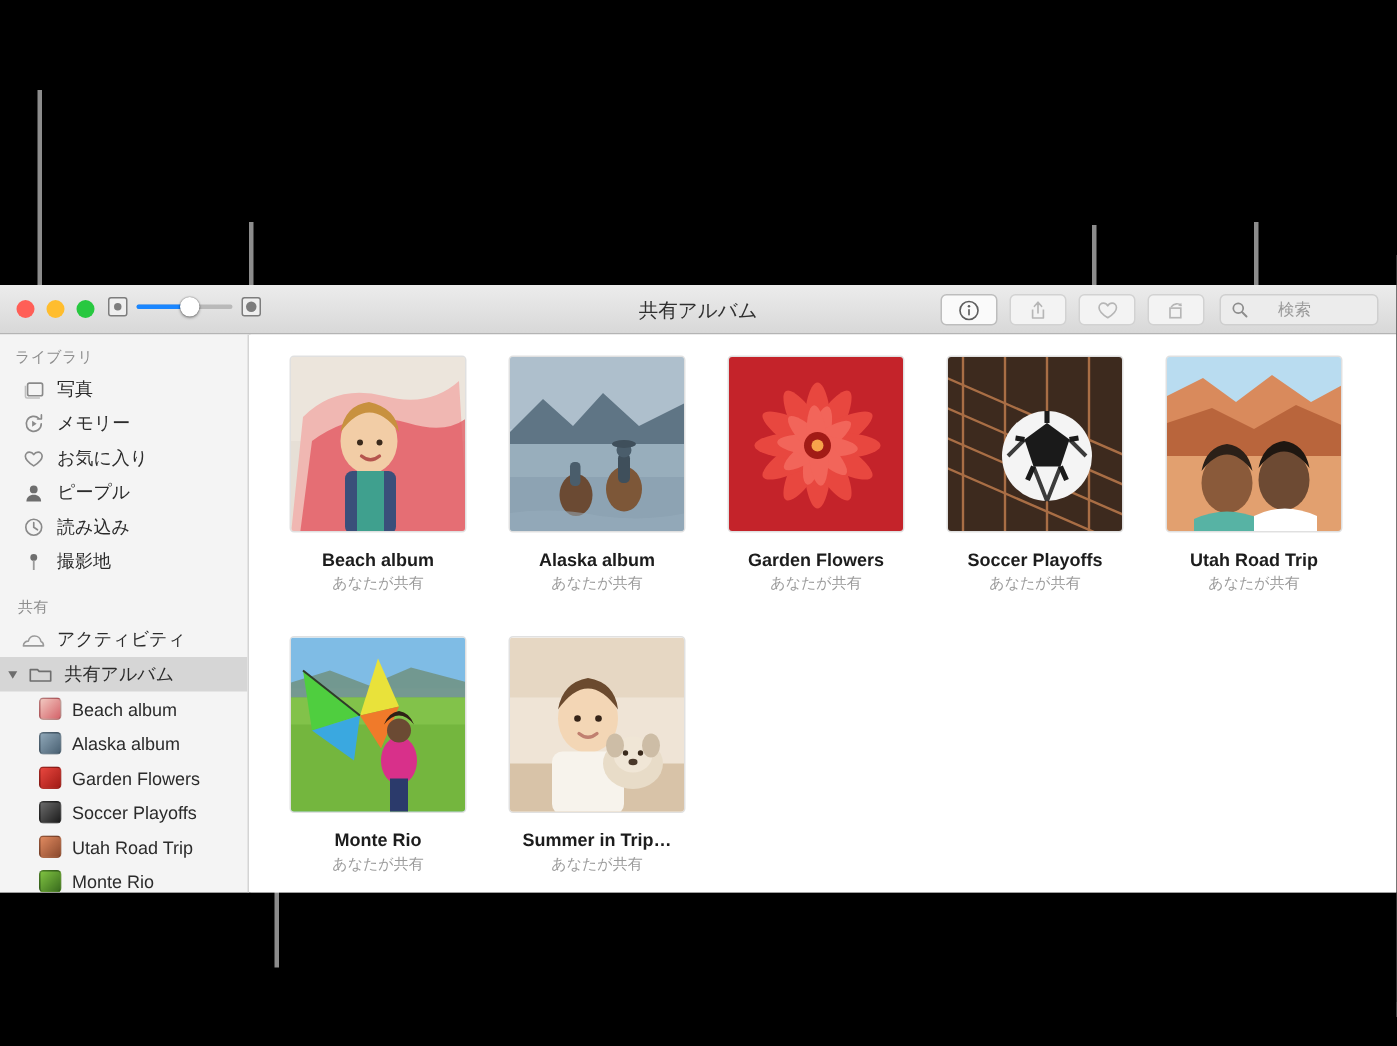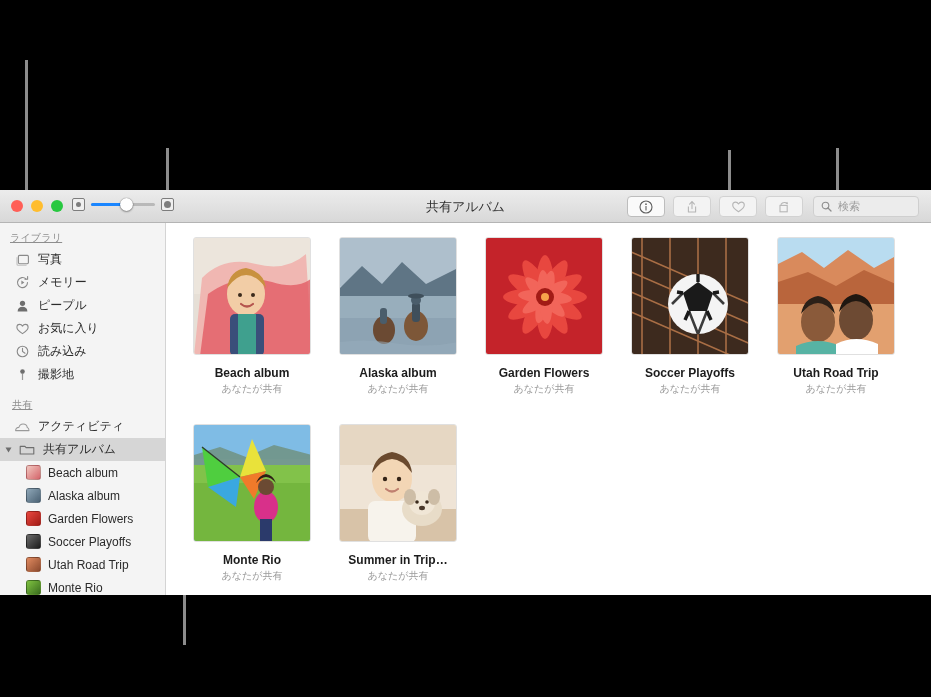--- a/index.html
+++ b/index.html
@@ -58,32 +58,32 @@
     width: 38px; height: 21px; border-radius: 4px;
     background: #f3f3f3; border: 1px solid #d2d2d2;
     display: flex; align-items: center; justify-content: center;
   }
   .tb-btn.active { background: #fafafa; border-color: #bdbdbd; }
   .tb-btn svg { display: block; }
 
   #searchbox {
     position: absolute; right: 12px; top: 6px; width: 106px; height: 21px;
     background: #ececec; border: 1px solid #cfcfcf; border-radius: 4px;
-    display: flex; align-items: center; padding-left: 7px; gap: 6px;
+    display: flex; align-items: center; padding-left: 7px; gap: 20px;
   }
   #searchbox .ph { font-size: 11px; color: #9a9a9a; }
 
   
   #sidebar {
     position: absolute; left: 0; top: 33px; width: 166px; height: 372px;
     background: #f4f4f4; border-right: 1px solid #d4d4d4;
     overflow: hidden;
   }
   .sb-header {
-    font-size: 10px; color: #8e8e8e; padding: 8px 0 3px 10px; letter-spacing: .2px; text-decoration: underline;
+    font-size: 10px; color: #8e8e8e; padding: 8px 0 3px 10px; letter-spacing: .2px;
   }
   .sb-item {
     height: 23px; display: flex; align-items: center; gap: 8px;
     padding-left: 14px; font-size: 12px; color: #2b2b2b;
   }
   .sb-item.selected { background: #d6d6d6; }
   .sb-ico { width: 16px; height: 16px; display: flex; align-items: center; justify-content: center; flex: 0 0 16px; }
   .sb-item.album { padding-left: 26px; gap: 7px; height: 23px; }
   .thumb-ico {
     width: 15px; height: 15px; border-radius: 3px; flex: 0 0 15px;
@@ -210,34 +210,34 @@
             <path d="M12.6 1.6 L12.6 4.3 L10 4.3" fill="none" stroke="#8a8a8a" stroke-width="1.1" stroke-linecap="round" stroke-linejoin="round"></path>
             <path d="M6.4 5.5 L9.4 7.5 L6.4 9.5 Z" fill="#8a8a8a"></path>
           </svg>
         </span>
         <span>メモリー</span>
       </div>
 
       <div class="sb-item">
         <span class="sb-ico">
           <svg width="15" height="14" viewBox="0 0 15 14">
+            <path d="M7.5 11.6 C7.5 11.6 1.9 8.2 1.9 5.2 C1.9 3.5 3.2 2.4 4.6 2.4 C5.7 2.4 6.9 3.1 7.5 4.1 C8.1 3.1 9.3 2.4 10.4 2.4 C11.8 2.4 13.1 3.5 13.1 5.2 C13.1 8.2 7.5 11.6 7.5 11.6 Z" fill="none" stroke="#8a8a8a" stroke-width="1.1" stroke-linejoin="round"></path>
+          </svg>
+        </span>
+        <span>お気に入り</span>
+      </div>
+
+      <div class="sb-item">
+        <span class="sb-ico">
+          <svg width="15" height="14" viewBox="0 0 15 14">
             <circle cx="7.5" cy="4.3" r="2.6" fill="#6e6e6e"></circle>
             <path d="M2.6 12.4 C2.6 9.3 4.8 7.8 7.5 7.8 C10.2 7.8 12.4 9.3 12.4 12.4 Z" fill="#6e6e6e"></path>
           </svg>
         </span>
         <span>ピープル</span>
-      </div>
-
-      <div class="sb-item">
-        <span class="sb-ico">
-          <svg width="15" height="14" viewBox="0 0 15 14">
-            <path d="M7.5 11.6 C7.5 11.6 1.9 8.2 1.9 5.2 C1.9 3.5 3.2 2.4 4.6 2.4 C5.7 2.4 6.9 3.1 7.5 4.1 C8.1 3.1 9.3 2.4 10.4 2.4 C11.8 2.4 13.1 3.5 13.1 5.2 C13.1 8.2 7.5 11.6 7.5 11.6 Z" fill="none" stroke="#8a8a8a" stroke-width="1.1" stroke-linejoin="round"></path>
-          </svg>
-        </span>
-        <span>お気に入り</span>
       </div>
 
       <div class="sb-item">
         <span class="sb-ico">
           <svg width="15" height="15" viewBox="0 0 15 15">
             <circle cx="7.5" cy="7.5" r="5.3" fill="none" stroke="#8a8a8a" stroke-width="1.1"></circle>
             <path d="M7.5 4.3 L7.5 7.5 L10 9.2" fill="none" stroke="#8a8a8a" stroke-width="1.1" stroke-linecap="round"></path>
           </svg>
         </span>
         <span>読み込み</span>

